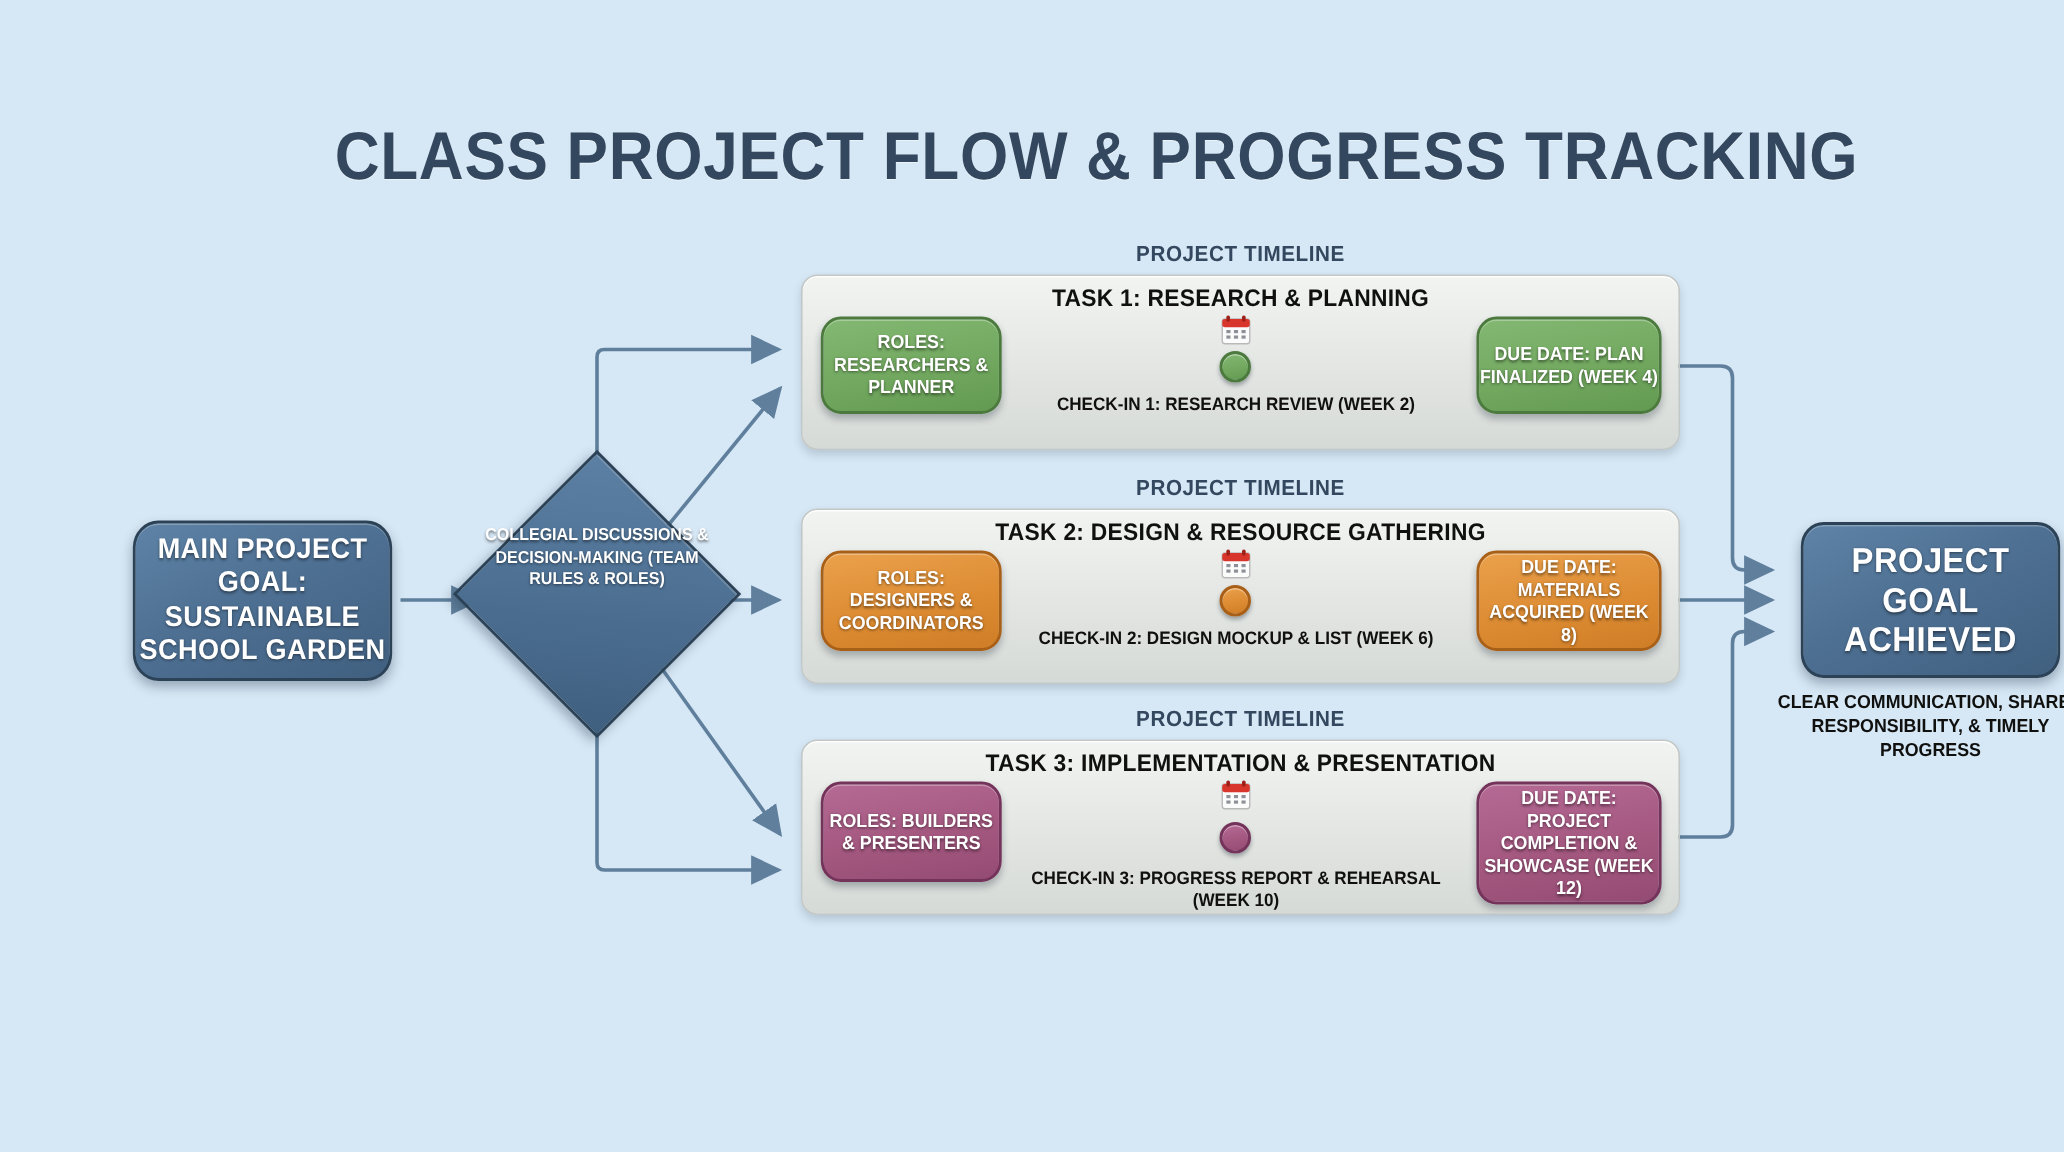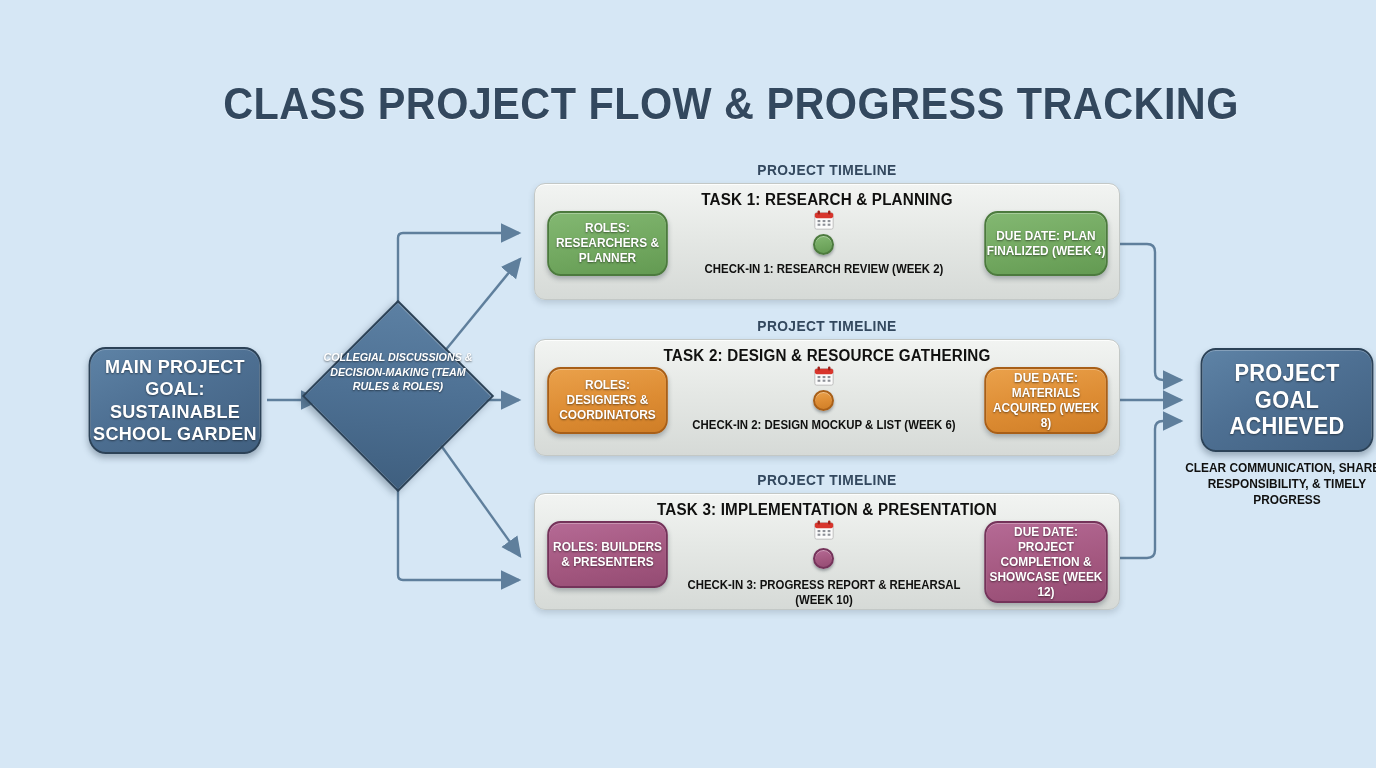--- a/index.html
+++ b/index.html
@@ -35,21 +35,21 @@
     border:2px solid #2c4257;
     background:linear-gradient(155deg,#5e83a6 0%,#4e7093 45%,#416080 100%);
     box-shadow:0 4px 7px rgba(40,60,80,.35), inset 0 1px 0 rgba(255,255,255,.25);
     font-size:19px;letter-spacing:.3px;
   }
 
   #main-goal{left:41px;top:347px;width:182px;height:107px;}
   #final-goal{left:1153px;top:348px;width:182px;height:104px;
               border-radius:16px;font-size:23px;}
 
-  .diamond-wrap{position:absolute;left:287px;top:328px;width:136px;height:136px;font-style:italic;}
+  .diamond-wrap{position:absolute;left:287px;top:328px;width:136px;height:136px;}
   .diamond-shape{
     position:absolute;left:0;top:0;width:136px;height:136px;
     transform:rotate(45deg);
     background:linear-gradient(140deg,#5c80a3 0%,#4d7093 50%,#3f5f7f 100%);
     border:2px solid #2c4257;
     box-shadow:0 4px 7px rgba(40,60,80,.35), inset 0 1px 0 rgba(255,255,255,.2);
     box-sizing:border-box;
   }
   .diamond-label{
     position:absolute;left:-18px;top:22px;width:172px;

